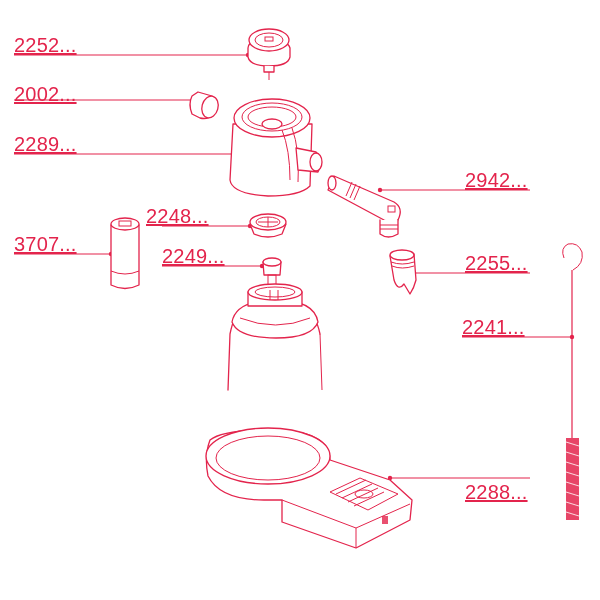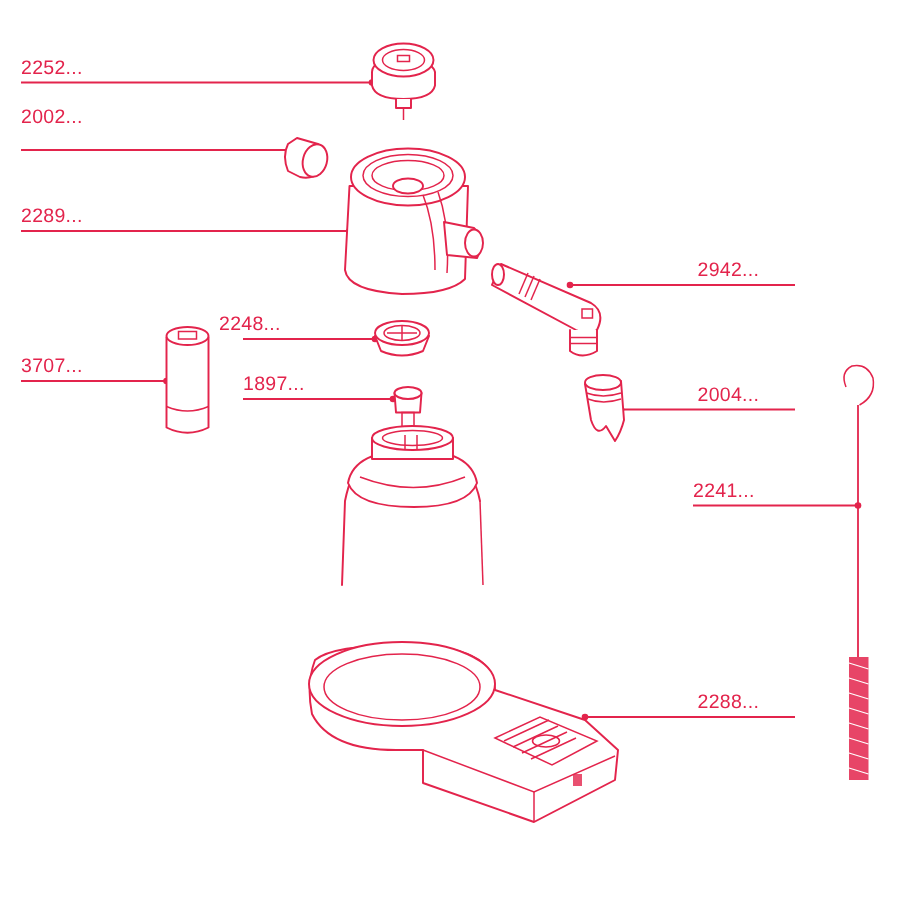--- a/index.html
+++ b/index.html
@@ -1,20 +1,20 @@
 <!DOCTYPE html>
 <html><head>
 <meta charset="utf-8">
 <style>
   html, body { margin:0; padding:0; background:#ffffff; }
   body { width:600px; height:600px; position:relative; overflow:hidden;
          font-family:"Liberation Sans", sans-serif; }
   #diagram { position:absolute; left:0; top:0; width:600px; height:600px; }
-  .lbl { position:absolute; font-size:13px; color:#e3244c; letter-spacing:0.2px;
-         line-height:20px; white-space:nowrap; }
+  .lbl { position:absolute; font-size:20px; color:#e3244c; letter-spacing:0.2px;
+         line-height:20px; white-space:nowrap;text-decoration:underline; }
   .part { fill:#ffffff; stroke:#e3244c; stroke-width:1.3; stroke-linejoin:round; stroke-linecap:round; }
   .thin { fill:none; stroke:#e3244c; stroke-width:1; }
   .lead { stroke:#e3244c; stroke-width:1.2; }
   .dot { fill:#e3244c; }
 </style>
 </head>
 <body>
 
 <svg id="diagram" viewBox="0 0 600 600" xmlns="http://www.w3.org/2000/svg">
 
@@ -137,21 +137,21 @@
     <g>
       <path class="thin" d="M330,492 L360,478 L398,494 L368,510 Z"></path>
       <path class="thin" d="M336,494 L366,480 M342,498 L372,484 M348,502 L378,488 M354,506 L384,492"></path>
       <ellipse class="thin" cx="364" cy="494" rx="9" ry="4"></ellipse>
     </g>
     <rect x="382" y="516" width="6" height="8" fill="#e3244c" opacity="0.8"></rect>
   </g>
 </svg>
 
 <span class="lbl" style="left:14px;top:35px;">2252...</span>
-<span class="lbl" style="left:14px;top:68px;">2002...</span>
+<span class="lbl" style="left:14px;top:84px;">2002...</span>
 <span class="lbl" style="left:14px;top:134px;text-align:center;">2289...</span>
 <span class="lbl" style="left:465px;top:170px;">2942...</span>
 <span class="lbl" style="left:146px;top:206px;">2248...</span>
 <span class="lbl" style="left:14px;top:234px;">3707...</span>
-<span class="lbl" style="left:162px;top:246px;">1897...</span>
-<span class="lbl" style="left:465px;top:253px;">2004...</span>
+<span class="lbl" style="left:162px;top:246px;">2249...</span>
+<span class="lbl" style="left:465px;top:253px;">2255...</span>
 <span class="lbl" style="left:462px;top:317px;text-align:center;">2241...</span>
-<span class="lbl" style="left:465px;top:458px;">2288...</span>
+<span class="lbl" style="left:465px;top:482px;">2288...</span>
 
 </body></html>

